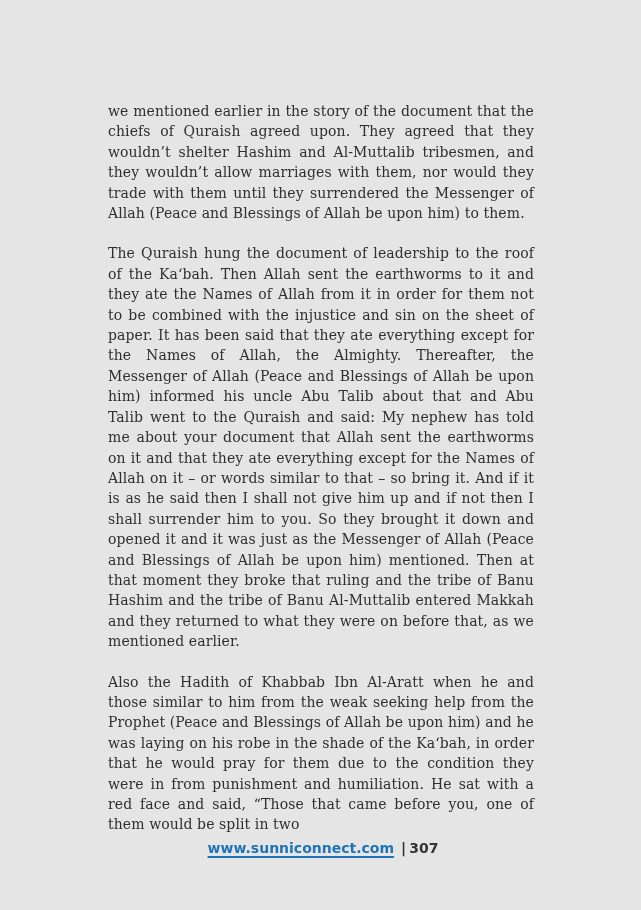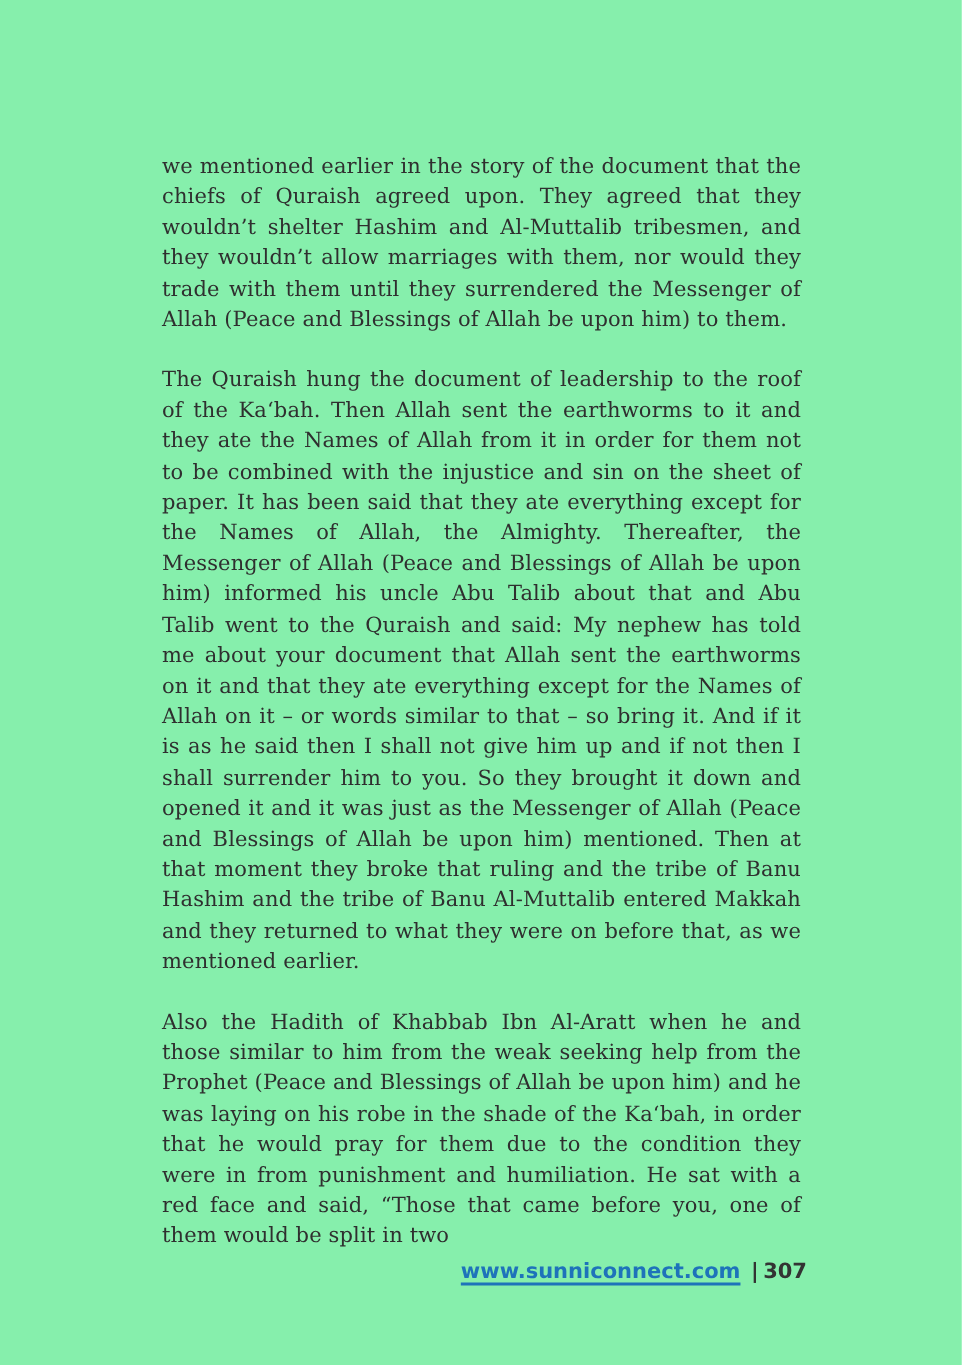--- a/index.html
+++ b/index.html
@@ -10,21 +10,21 @@
     width: 641px;
     height: 910px;
     background: #ffffff;
     position: relative;
     overflow: hidden;
     font-family: "DejaVu Serif", serif;
   }
   .page {
     position: absolute;
     inset: 0;
-    background: #86efac;
+    background: #e5e5e5;
     text-decoration: underline;
   }
   .content {
     position: absolute;
     left: 108px;
     top: 101px;
     width: 426px;
     color: #2f2f2f;
     font-size: 14px;
     line-height: 20.4px;
@@ -35,21 +35,21 @@
     margin: 0 0 20px 0;
   }
   .content p:last-child {
     margin-bottom: 4px;
   }
   .footer {
     position: absolute;
     left: 108px;
     top: 840px;
     width: 430px;
-    text-align: right;
+    text-align: center;
     font-family: "DejaVu Sans", "Liberation Sans", sans-serif;
     font-size: 14px;
     font-weight: 700;
     color: #333333;
     white-space: nowrap;
   }
   .footer a {
     color: #1e73ba;
     text-decoration: underline;
     text-decoration-color: #1e73ba;

